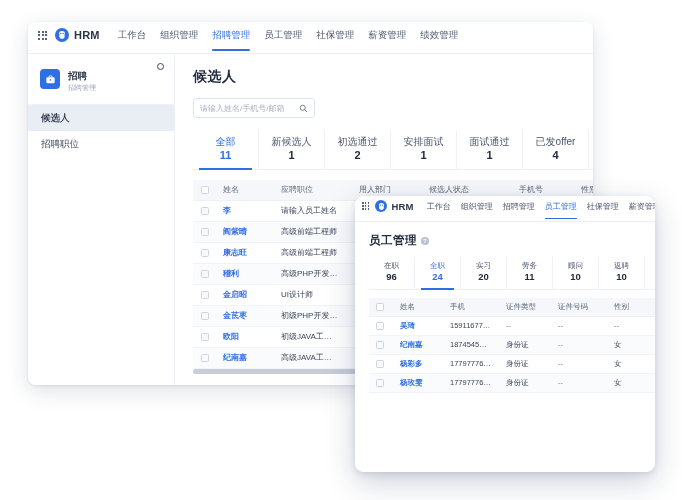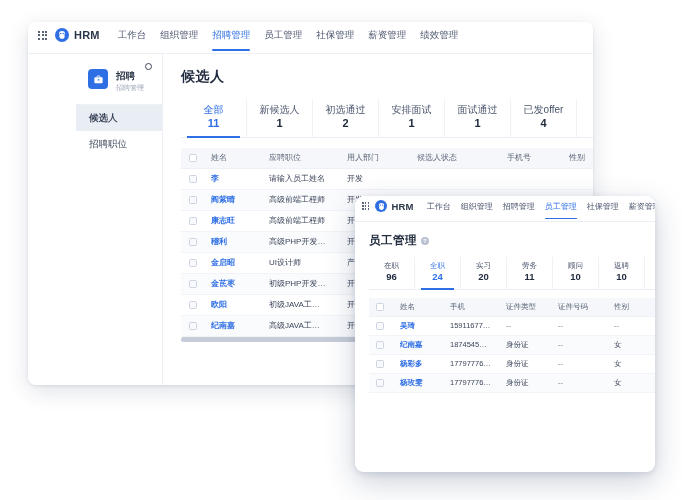--- a/index.html
+++ b/index.html
@@ -72,22 +72,22 @@
   .nav-item.active { color: #2f6fe4; }
   .nav-item.active::after {
     content: ""; position: absolute; left: 0; right: 0; bottom: 0;
     height: 2px; background: #2f6fe4; border-radius: 1px;
   }
   .topnav.small .nav-item.active::after { height: 1.5px; }
 
   
   .body-split { display: flex; height: calc(100% - 32px); }
   .sidebar {
-    width: 135px; flex: none; border-right: 1px solid #eceff5;
-    background: #fff; position: relative; padding-left: 48px;
+    width: 147px; flex: none; border-right: 1px solid #eceff5;
+    background: #fff; position: relative;
   }
   .side-head {
     display: flex; align-items: center; gap: 8px;
     padding: 11px 10px 11px 12px; border-bottom: 1px solid #eef1f6;
     position: relative;
   }
   .side-badge {
     width: 20px; height: 20px; border-radius: 4px; background: #2f6fe4;
     display: flex; align-items: center; justify-content: center; flex: none;
   }
@@ -242,20 +242,29 @@
         </div>
         <div class="side-menu">
           <div class="side-menu-item active">候选人</div>
           <div class="side-menu-item">招聘职位</div>
         </div>
       </div>
 
       <div class="content">
         <div class="page-title">候选人</div>
 
+        <div class="search-box">
+          <span class="search-ph">请输入姓名/手机号/邮箱</span>
+          <span class="search-icon">
+            <svg width="9" height="9" viewBox="0 0 12 12" aria-hidden="true">
+              <circle cx="5" cy="5" r="3.4" fill="none" stroke="#5d6679" stroke-width="1.1"></circle>
+              <line x1="7.6" y1="7.6" x2="10.4" y2="10.4" stroke="#5d6679" stroke-width="1.1" stroke-linecap="round"></line>
+            </svg>
+          </span>
+        </div>
 
         <div class="stat-tabs">
           <div class="stat-tab active">
             <div class="lbl">全部</div>
             <div class="val">11</div>
           </div>
           <div class="stat-tab">
             <div class="lbl">新候选人</div>
             <div class="val">1</div>
           </div>

